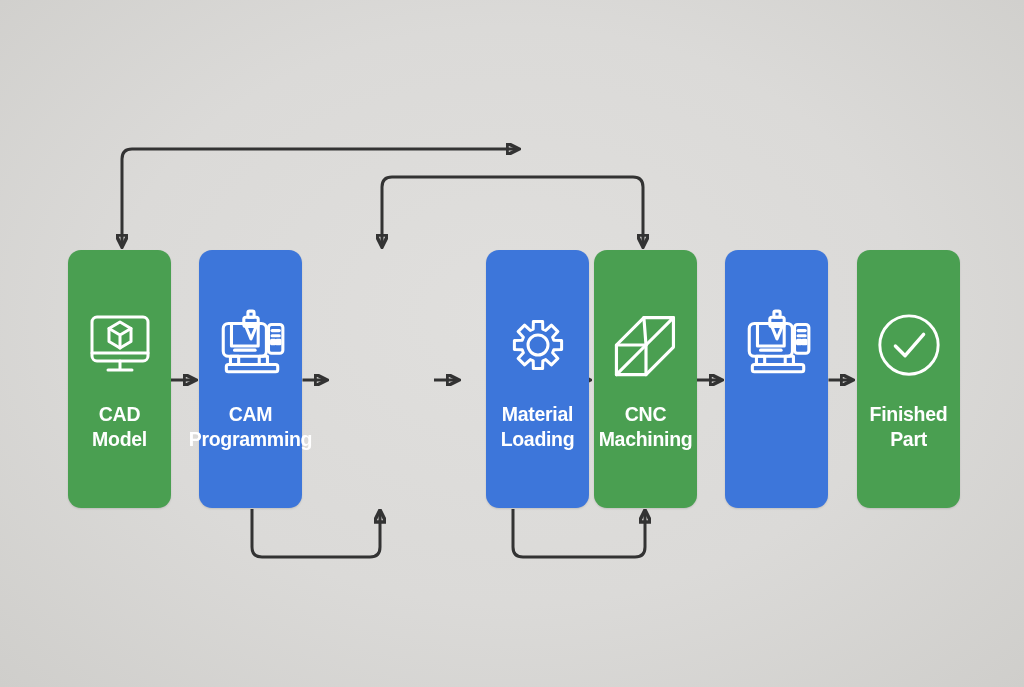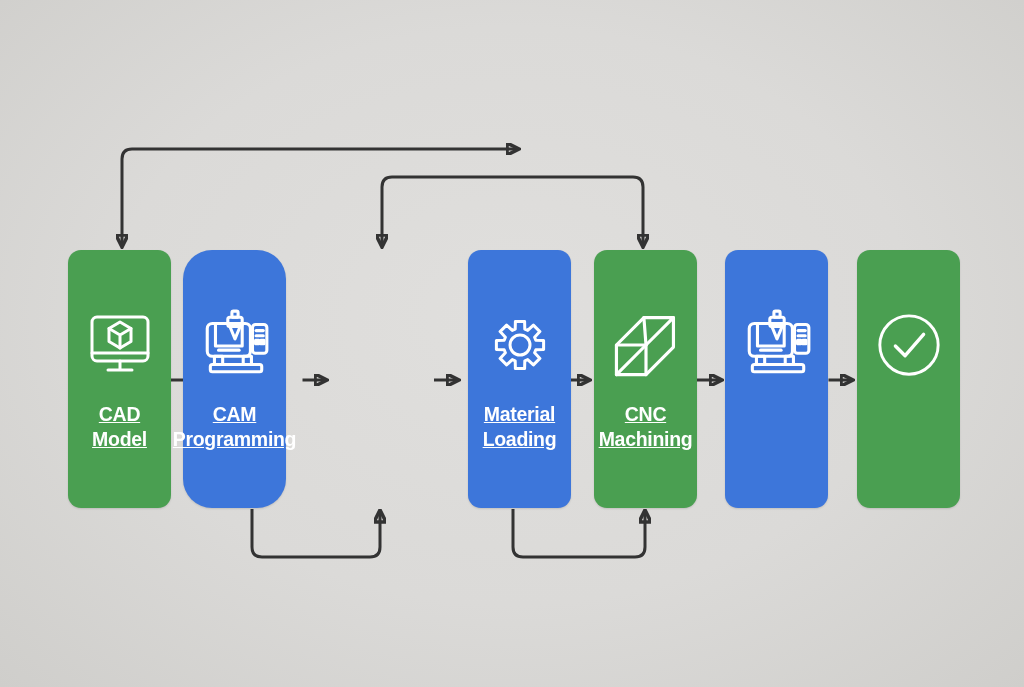--- a/index.html
+++ b/index.html
@@ -12,21 +12,21 @@
   .connector-layer path{stroke:#333333;stroke-width:3;fill:none;}
   .node{
     position:absolute;top:250px;width:103px;height:258px;border-radius:13px;
     display:flex;flex-direction:column;align-items:center;
     box-shadow:0 1px 2px rgba(0,0,0,0.12);
   }
   .node .iconwrap{margin-top:50px;height:90px;display:flex;align-items:center;justify-content:center;}
   .node .iconwrap svg{stroke:#ffffff;stroke-width:3;fill:none;stroke-linecap:round;stroke-linejoin:round;}
   .node .label{
     margin-top:12px;color:#ffffff;text-align:center;white-space:pre-line;
-    font-size:19.5px;font-weight:600;line-height:1.26;letter-spacing:-0.3px;text-decoration:underline;
+    font-size:19.5px;font-weight:600;line-height:1.26;letter-spacing:-0.3px;
   }
 </style>
 </head>
 <body>
 
 <div class="stage">
 
   <svg class="connector-layer" width="1024" height="687" viewBox="0 0 1024 687">
     <defs>
       <marker id="ah" viewBox="0 0 10 10" refX="7.5" refY="5" markerWidth="5" markerHeight="4" orient="auto-start-reverse">
@@ -58,21 +58,21 @@
         <line x1="36" y1="52" x2="36" y2="60"></line>
         <line x1="24" y1="61" x2="48" y2="61"></line>
         <path d="M36 13 L47 19.5 V32.5 L36 39 L25 32.5 V19.5 Z"></path>
         <path d="M25 19.5 L36 26 L47 19.5 M36 26 V39"></path>
       </svg>
     </div>
     <div class="label">CAD
 Model</div>
   </div>
 
-  <div class="node" style="left: 183px; background: rgb(61, 118, 218); border-radius: 29px;">
+  <div class="node" style="left: 199px; background: rgb(61, 118, 218);">
     <div class="iconwrap">
       <svg width="74" height="74" viewBox="0 0 72 72">
         <rect x="33" y="3" width="6" height="6" rx="1.5"></rect>
         <rect x="29" y="9" width="14" height="9" rx="2"></rect>
         <path d="M31 18 H41 L36 30 Z"></path>
         <rect x="9" y="15" width="42" height="32" rx="5"></rect>
         <path d="M17 16 V37 H43 V16"></path>
         <line x1="20" y1="41" x2="40" y2="41"></line>
         <rect x="53" y="16" width="14" height="28" rx="3"></rect>
         <line x1="56.5" y1="22" x2="63.5" y2="22"></line>
@@ -82,21 +82,21 @@
         <rect x="16" y="47" width="8" height="8"></rect>
         <rect x="44" y="47" width="8" height="8"></rect>
         <rect x="12" y="55" width="50" height="7" rx="2"></rect>
       </svg>
     </div>
     <div class="label">CAM
 Programming</div>
   </div>
 
 
-  <div class="node" style="left: 468px; background: rgb(61, 118, 218);">
+  <div class="node" style="left: 486px; background: rgb(61, 118, 218);">
     <div class="iconwrap">
       <svg width="72" height="72" viewBox="0 0 72 72">
         <path d="M59.6 31.4 L59.6 40.6 L51.8 40.8 L50.6 43.7 L55.9 49.4 L49.4 55.9 L43.7 50.6 L40.8 51.8 L40.6 59.6 L31.4 59.6 L31.2 51.8 L28.3 50.6 L22.6 55.9 L16.1 49.4 L21.4 43.7 L20.2 40.8 L12.4 40.6 L12.4 31.4 L20.2 31.2 L21.4 28.3 L16.1 22.6 L22.6 16.1 L28.3 21.4 L31.2 20.2 L31.4 12.4 L40.6 12.4 L40.8 20.2 L43.7 21.4 L49.4 16.1 L55.9 22.6 L50.6 28.3 L51.8 31.2 Z"></path>
         <circle cx="36" cy="36" r="10"></circle>
       </svg>
     </div>
     <div class="label">Material
 Loading</div>
   </div>
 
@@ -135,15 +135,17 @@
     </div>
   </div>
 
   <div class="node" style="left: 857px; background: rgb(74, 159, 81);">
     <div class="iconwrap">
       <svg width="70" height="70" viewBox="0 0 72 72">
         <circle cx="36" cy="36" r="30"></circle>
         <path d="M22 37 L32 47 L51 25" stroke-width="3.5"></path>
       </svg>
     </div>
+    <div class="label">Finished
+Part</div>
   </div>
 
 </div>
 
 </body></html>

